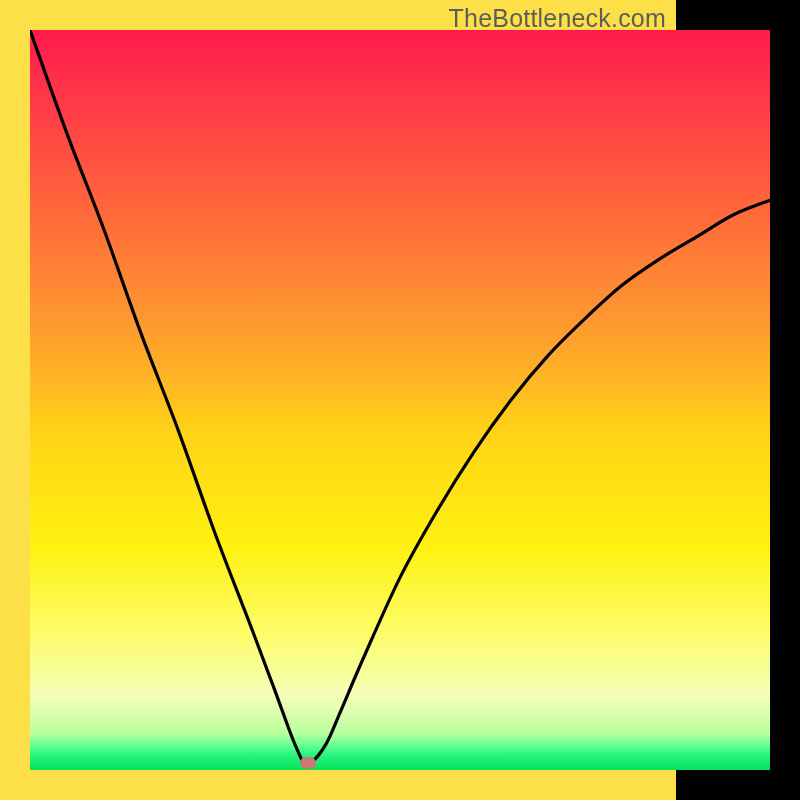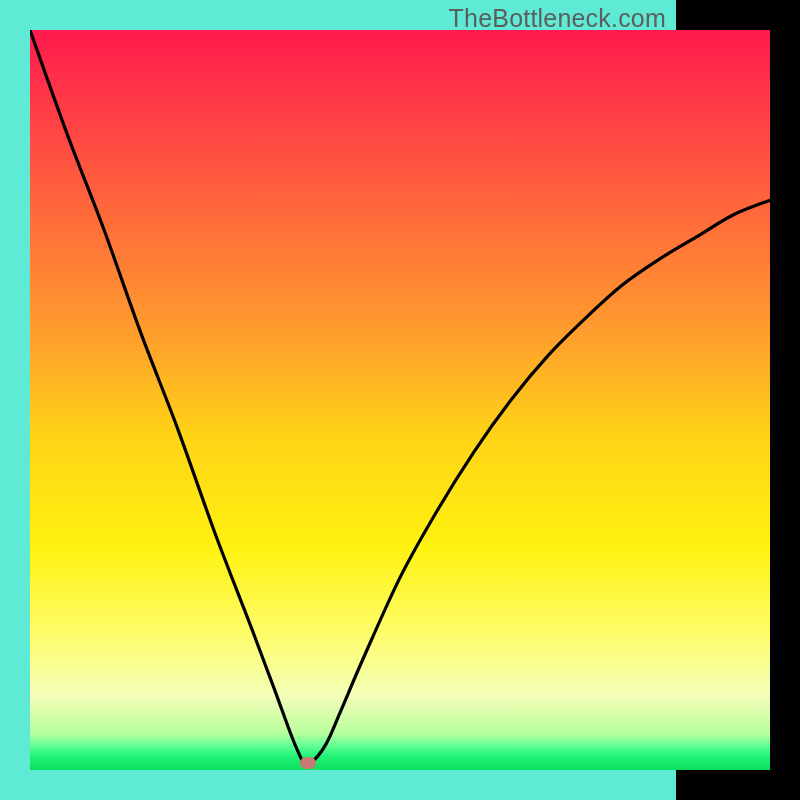--- a/index.html
+++ b/index.html
@@ -8,21 +8,21 @@
     width: 800px;
     height: 800px;
     background: #000;
     font-family: Arial, Helvetica, sans-serif;
     overflow: hidden;
   }
   .frame {
     position: relative;
     width: 676px;
     height: 800px;
-    background: #5eead4;
+    background: #fde047;
   }
   .watermark {
     position: absolute;
     top: 4px;
     right: 10px;
     color: #5d5d5d;
     font-size: 25px;
     font-weight: 400;
     letter-spacing: 0.2px;
     user-select: none;

